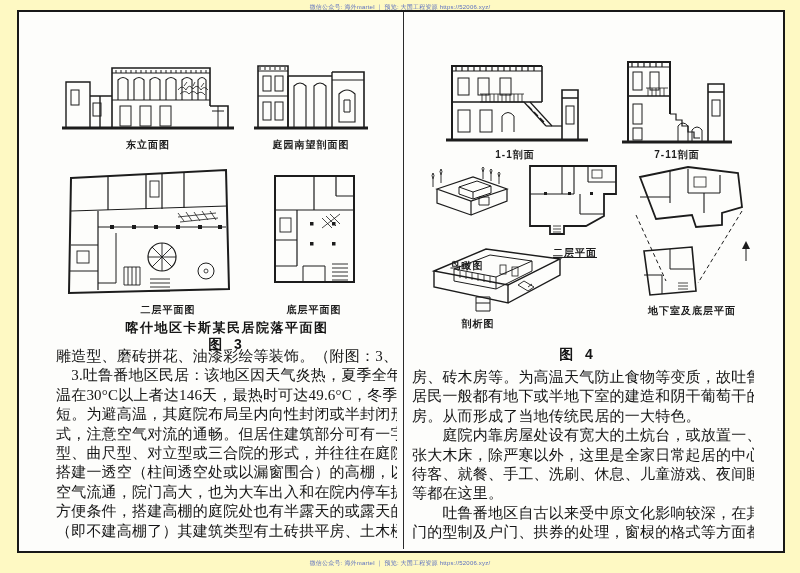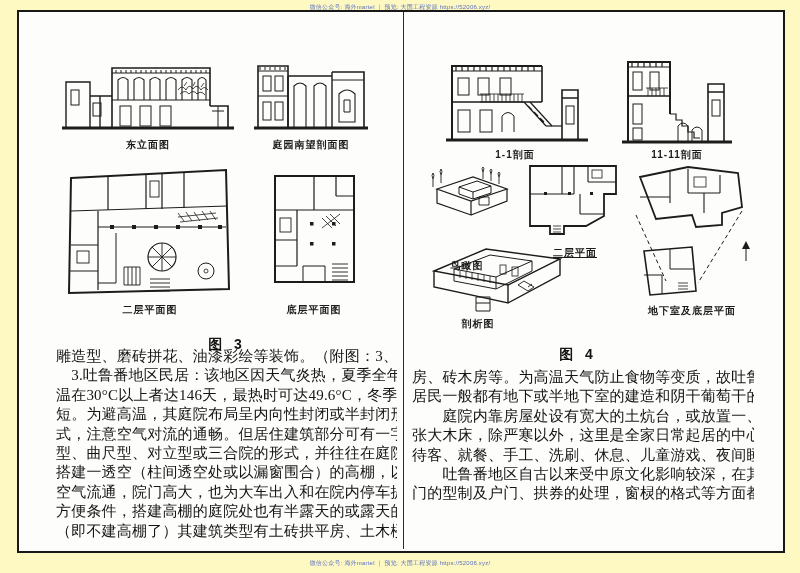--- a/index.html
+++ b/index.html
@@ -117,41 +117,42 @@
       <path class="ink" stroke-width=".8" d="M112 46 l6 8 M120 45 l6 9 M128 45 l6 9 M136 44 l6 9 M144 44 l6 9 M112 50 l38 -4 M114 55 l38 -4"></path>
       <circle class="ink" cx="96" cy="90" r="14" stroke-width="1.2"></circle>
       <path class="ink" stroke-width=".9" d="M96 76 V104 M82 90 H110 M86 80 L106 100 M86 100 L106 80"></path>
       <circle class="ink" cx="140" cy="104" r="8" stroke-width="1"></circle>
       <circle class="ink" cx="140" cy="104" r="2" stroke-width=".8"></circle>
       <path class="ink" stroke-width="1" d="M50 66 V116 M50 116 H32"></path>
       <path class="ink" stroke-width=".9" d="M58 100 h16 v18 h-16 Z M62 100 v18 M66 100 v18 M70 100 v18"></path>
       <path class="ink" stroke-width=".9" d="M84 112 h20 M84 116 h20 M84 120 h20 M84 124 h20"></path>
     </svg>
   </figure>
-  <span class="cap" style="left:150px;top:303px;">二层平面图</span>
+  <span class="cap" style="left:168px;top:303px;">二层平面图</span>
 
   <figure style="left:270px;top:170px;">
     <svg width="90" height="124" viewBox="0 0 90 124">
       <path class="ink" stroke-width="2" d="M5 6 H84 V112 H5 Z"></path>
       <path class="ink" stroke-width="1.2" d="M5 40 H84 M44 6 V40 M66 6 V26 M66 26 H84"></path>
       <path class="ink" stroke-width="1.2" d="M27 40 V96 M5 70 H27 M27 96 H5"></path>
       <rect class="ink" x="10" y="48" width="11" height="14" stroke-width=".9"></rect>
       <path class="ink" stroke-width=".8" d="M52 48 l10 10 M56 46 l10 10 M60 44 l10 10 M52 58 l18 -14"></path>
       <path class="ink" stroke-width="1" d="M33 96 h22 v16 h-22 Z"></path>
       <path class="ink" stroke-width=".9" d="M62 94 h16 M62 98 h16 M62 102 h16 M62 106 h16 M62 110 h16"></path>
       <g fill="#1c1c1c" stroke="none">
         <rect x="40" y="52" width="3.5" height="3.5"></rect>
           <rect x="40" y="72" width="3.5" height="3.5"></rect>
         <rect x="62" y="52" width="3.5" height="3.5"></rect>
           <rect x="62" y="72" width="3.5" height="3.5"></rect>
       </g>
     </svg>
   </figure>
   <span class="cap" style="left:314px;top:303px;text-align:right;">底层平面图</span>
 
+  <span class="fig-title" style="left:227px;top:319px;">喀什地区卡斯某民居院落平面图</span>
   <span class="fig-number" style="left:227px;top:336px;">图  3</span>
 
   <div class="textcol" style="left:56px;top:347px;width:341px;">
     <div class="line">雕造型、磨砖拼花、油漆彩绘等装饰。（附图：3、4）</div>
     <div class="line">　3.吐鲁番地区民居：该地区因天气炎热，夏季全年气</div>
     <div class="line">温在30°C以上者达146天，最热时可达49.6°C，冬季较</div>
     <div class="line">短。为避高温，其庭院布局呈内向性封闭或半封闭形</div>
     <div class="line">式，注意空气对流的通畅。但居住建筑部分可有一字</div>
     <div class="line">型、曲尺型、对立型或三合院的形式，并往往在庭院上</div>
     <div class="line">搭建一透空（柱间透空处或以漏窗围合）的高棚，以利</div>
@@ -191,21 +192,21 @@
       <rect class="ink" x="30" y="18" width="9" height="18" stroke-width="1"></rect>
       <path class="ink" stroke-width=".8" d="M26 34 h22 M28 34 v8 M32 34 v8 M36 34 v8 M40 34 v8 M44 34 v8"></path>
       <rect class="ink" x="13" y="50" width="9" height="20" stroke-width="1"></rect>
       <rect class="ink" x="13" y="74" width="9" height="12" stroke-width="1"></rect>
       <path class="ink" stroke-width="1.2" d="M50 60 h6 v6 h6 v6 h6 v6 h6 v6 h6"></path>
       <path class="ink" stroke-width="1" d="M58 88 V72 q5 -6 10 0 V88 M72 88 V76 q5 -6 10 0 V88"></path>
       <path class="ink" stroke-width="1.6" d="M88 88 V30 H104 V88 M88 38 H104"></path>
       <rect class="ink" x="92" y="46" width="8" height="16" stroke-width="1"></rect>
     </svg>
   </figure>
-  <span class="cap" style="left:677px;top:148px;">11-11剖面</span>
+  <span class="cap" style="left:677px;top:148px;">7-11剖面</span>
 
   <figure style="left:425px;top:167px;">
     <svg width="90" height="58" viewBox="0 0 90 58">
       <path class="ink" stroke-width="1.2" d="M12 22 L48 10 L82 22 L46 34 Z"></path>
       <path class="ink" stroke-width="1.2" d="M12 22 V36 L46 48 V34 M82 22 V34 L46 48"></path>
       <path class="ink" stroke-width="1" d="M34 20 L52 14 L66 19 L48 25 Z M48 25 V32 M34 20 V27 L48 32 M66 19 V26 L48 32"></path>
       <path class="ink" stroke-width=".9" d="M54 30 h10 v8 h-10 Z"></path>
       <path class="ink" stroke-width=".9" d="M8 20 v-8 M8 12 q-2 -4 0 -6 q2 2 0 6 M16 16 v-8 M16 8 q-2 -4 0 -6 q2 2 0 6"></path>
       <path class="ink" stroke-width=".9" d="M58 12 v-7 M58 5 q-2 -4 0 -5 q2 1 0 5 M66 14 v-7 M66 7 q-2 -4 0 -5 q2 1 0 5 M74 17 v-7 M74 10 q-2 -4 0 -5 q2 1 0 5"></path>
     </svg>
@@ -256,20 +257,22 @@
       <path class="ink" stroke-width=".9" d="M96 40 l10 6 l-6 4 l-10 -6 Z M100 46 l4 -3"></path>
     </svg>
   </figure>
   <span class="cap" style="left:478px;top:317px;font-family:Liberation Serif, serif;">剖析图</span>
 
   <span class="fig-number" style="left:578px;top:346px;">图  4</span>
 
   <div class="textcol" style="left:412px;top:368px;width:342px;">
     <div class="line">房、砖木房等。为高温天气防止食物等变质，故吐鲁番</div>
     <div class="line">居民一般都有地下或半地下室的建造和阴干葡萄干的凉</div>
+    <div class="line" style="text-align-last:left;">房。从而形成了当地传统民居的一大特色。</div>
     <div class="line">　　庭院内靠房屋处设有宽大的土炕台，或放置一、两</div>
     <div class="line">张大木床，除严寒以外，这里是全家日常起居的中心，</div>
     <div class="line">待客、就餐、手工、洗刷、休息、儿童游戏、夜间睡眠</div>
+    <div class="line" style="text-align-last:left;">等都在这里。</div>
     <div class="line">　　吐鲁番地区自古以来受中原文化影响较深，在其大</div>
     <div class="line">门的型制及户门、拱券的处理，窗棂的格式等方面都有</div>
   </div>
 
 </div>
 
 </body></html>

